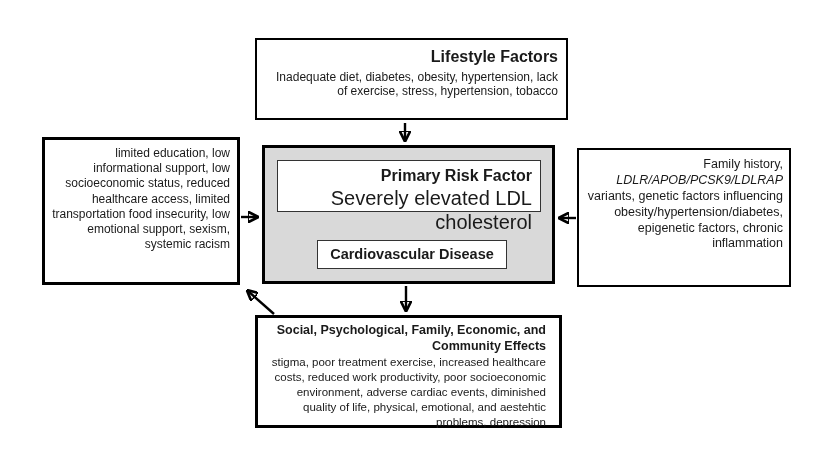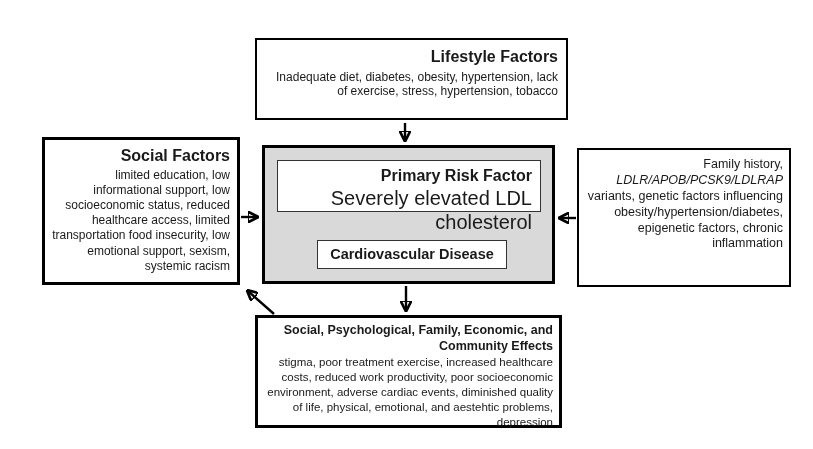--- a/index.html
+++ b/index.html
@@ -70,21 +70,21 @@
     left: 317px; top: 240px; width: 190px; height: 29px;
     border: 1.5px solid #333333;
     display: flex; align-items: center; justify-content: center;
   }
   .cvd .title { font-size: 14.5px; }
 
   
   .effects {
     left: 255px; top: 315px; width: 307px; height: 113px;
     border-width: 3px;
-    padding: 5px 6px;
+    padding: 5px 13px;
   }
   .effects .title { font-size: 12.5px; line-height: 1.25; margin-bottom: 1px; }
   .effects .body  { font-size: 11.5px; line-height: 1.3; }
 
   .arrow-layer {
     position: absolute;
     left: 0; top: 0; width: 813px; height: 449px;
     pointer-events: none;
   }
   .arrow-layer path, .arrow-layer line {
@@ -111,21 +111,20 @@
     <line x1="406" y1="286" x2="406" y2="310" marker-end="url(#ah)"></line>
     <line x1="274" y1="314" x2="248" y2="291" marker-end="url(#ah)"></line>
   </svg>
 
   <div class="box lifestyle">
     <div class="title">Lifestyle Factors</div>
     <div class="body">Inadequate diet, diabetes, obesity, hypertension, lack of exercise, stress, hypertension, tobacco</div>
   </div>
 
   <div class="box social">
-    <div class="title">Social Factors</div>
     <div class="body">limited education, low informational support, low socioeconomic status, reduced healthcare access, limited transportation food insecurity, low emotional support, sexism, systemic racism</div>
   </div>
 
   <div class="box biological">
     <div class="body">
       <span>Family history,</span>
       <span class="gene">LDLR/APOB/PCSK9/LDLRAP</span>
       <span>variants, genetic factors influencing obesity/hypertension/diabetes, epigenetic factors, chronic inflammation</span>
     </div>
   </div>

